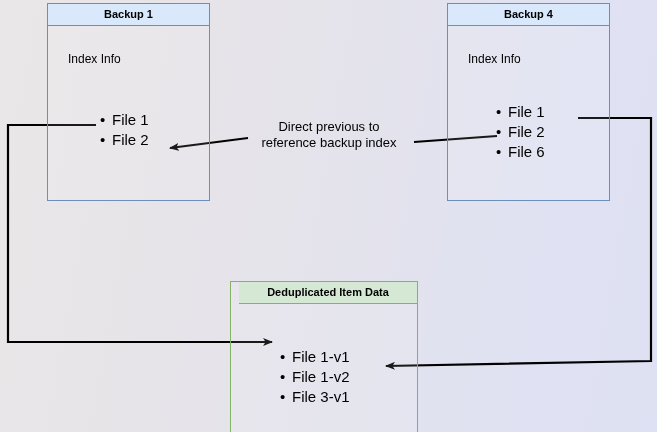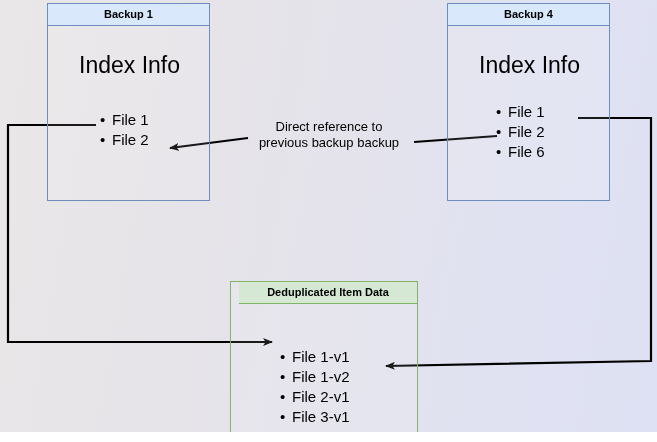--- a/index.html
+++ b/index.html
@@ -70,23 +70,23 @@
   }
   .box.green .box-header {
     background: #d5e8d4;
     border-bottom-color: #82b366;
     margin-left: 8px;
   }
 
   
   .index-label {
     position: absolute;
-    left: 31px;
+    left: 20px;
     top: 26px;
-    font-size: 23px;
+    font-size: 12px;
     color: #000000;
     white-space: nowrap;
   }
 
   ul.file-list {
     position: absolute;
     margin: 0;
     padding: 0;
     list-style: none;
   }
@@ -166,24 +166,23 @@
       </ul>
     </div>
   </div>
 
   <div class="box green" id="dedup-box" style="left:230px; top:281px; width:188px; height:164px;">
     <div class="box-header">Deduplicated Item Data</div>
     <div class="box-body">
       <ul class="file-list" id="dedup-list">
         <li>File 1-v1</li>
         <li>File 1-v2</li>
-        <li>File 2-v1</li>
         <li>File 3-v1</li>
       </ul>
     </div>
   </div>
 
   <div id="center-caption">
-    <div>Direct reference to</div>
-    <div>previous backup backup</div>
+    <div>Direct previous to</div>
+    <div>reference backup index</div>
   </div>
 
 </div>
 
 </body></html>

